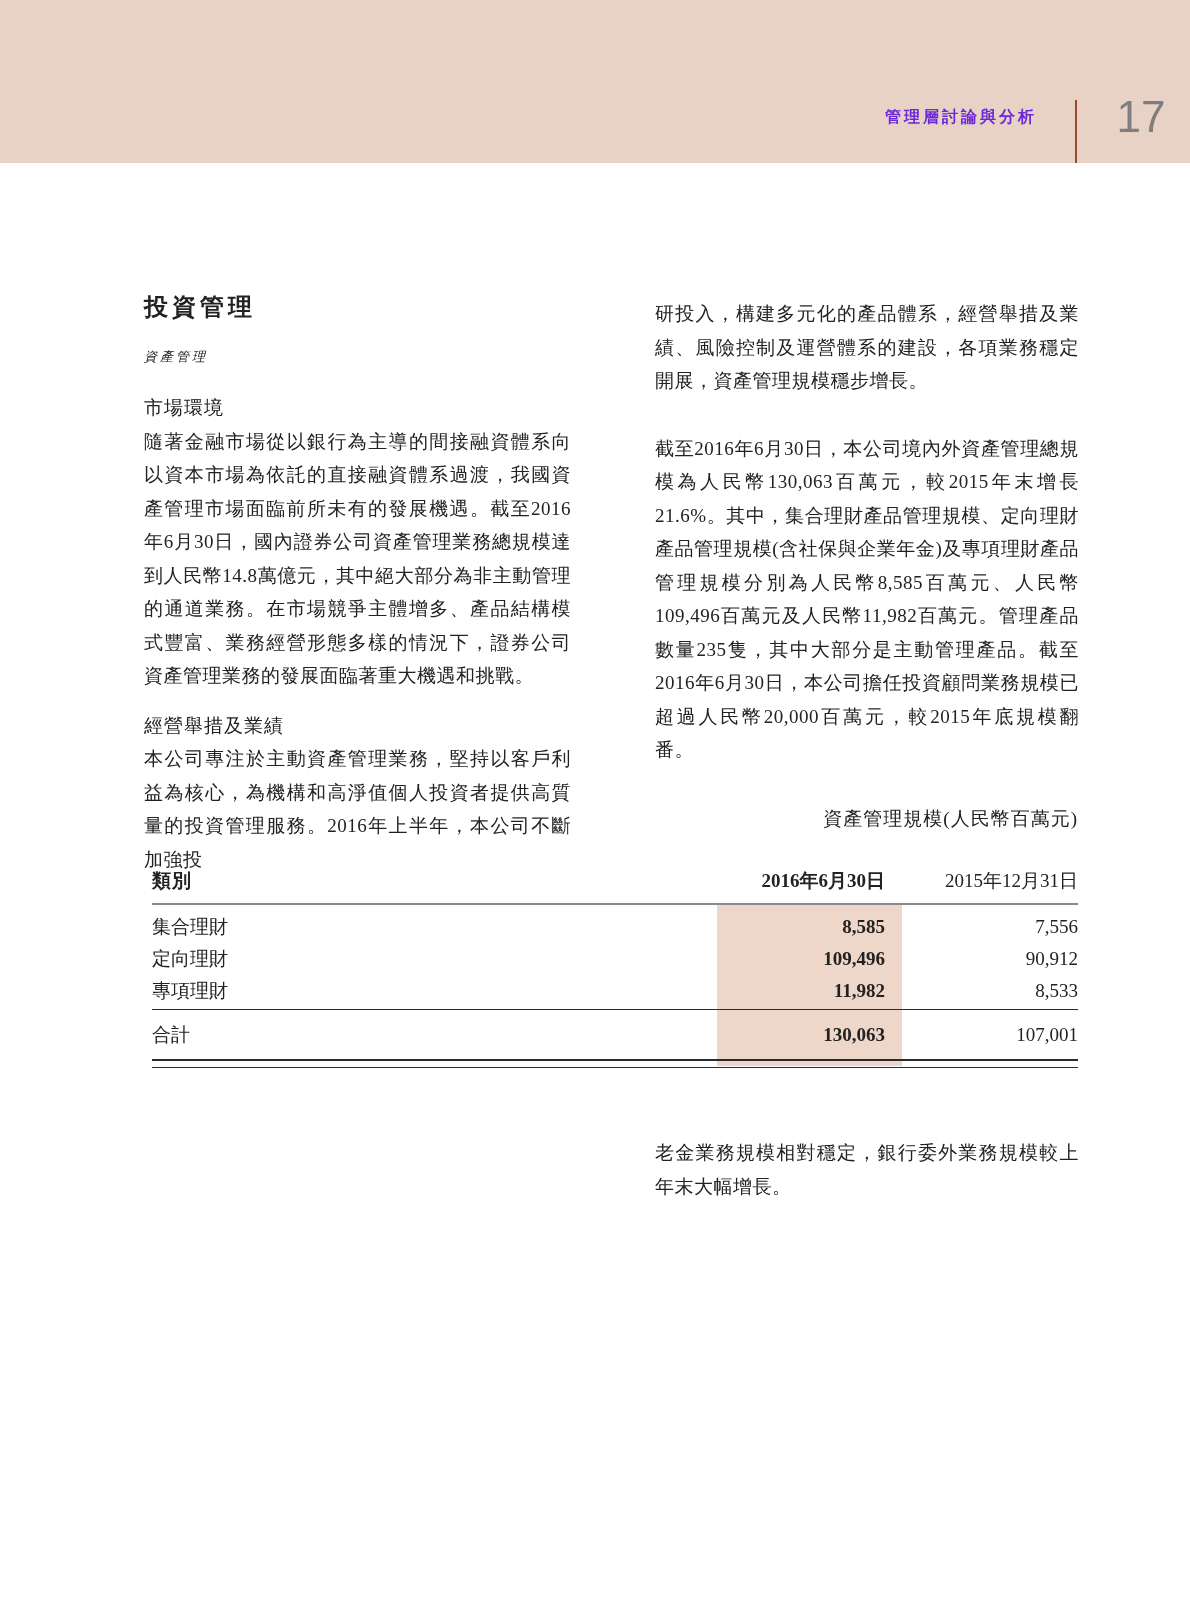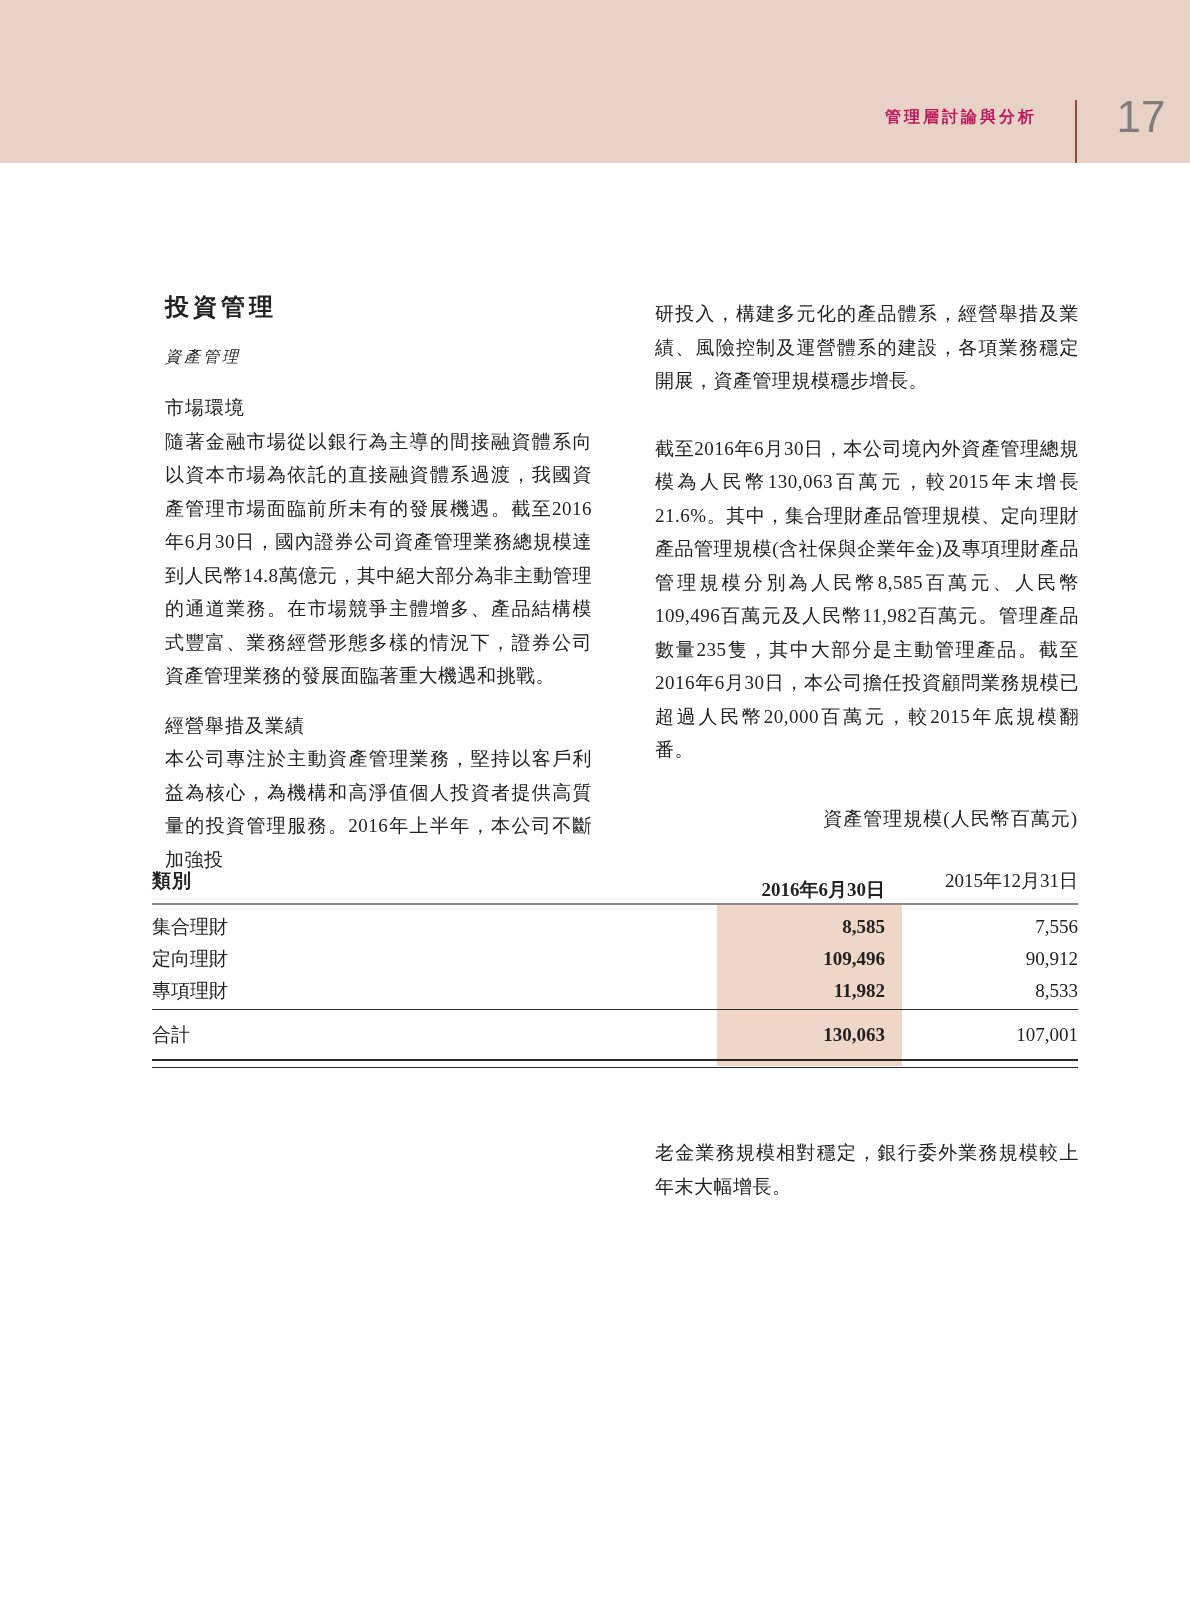--- a/index.html
+++ b/index.html
@@ -13,42 +13,42 @@
   }
   
   .band{
     position:absolute;left:0;top:0;width:1190px;height:163px;
     background:#e8d1c5;
   }
   .band-title{
     position:absolute;top:107px;right:153px;
     font-family:"Liberation Sans","DejaVu Sans",sans-serif;
     font-size:16px;font-weight:bold;letter-spacing:3px;
-    color:#be185d;
+    color:#6d28d9;
   }
   .band-divider{
     position:absolute;top:100px;left:1075px;width:2px;height:63px;
     background:#9b4a31;
   }
   .band-page{
     position:absolute;top:92px;left:1110px;width:62px;
     font-family:"Liberation Sans","DejaVu Sans",sans-serif;
     font-size:44px;font-weight:400;color:#7e7e7e;text-align:center;
   }
   
   .col{position:absolute;font-size:19px;line-height:33.5px;}
   .col p{margin:0;text-align:justify;text-justify:inter-character;letter-spacing:0.5px;}
-  .left-col{left:165px;top:292px;width:427px;}
+  .left-col{left:144px;top:292px;width:427px;}
   .right-col{left:655px;top:297px;width:424px;}
   .doc-title{
     font-size:24px;font-weight:bold;letter-spacing:4px;
     margin:0 0 23px 0;line-height:30px;
   }
   .doc-subtitle{
-    font-size:16px;font-style:italic;letter-spacing:3px;
+    font-size:13px;font-style:italic;letter-spacing:3px;
     margin:4px 0 22px 0;line-height:24px;
   }
   .sec-heading{margin:0;letter-spacing:1px;line-height:33.5px;}
   .sec2{margin-top:16px;}
   .rc-p2{margin-top:34px !important;}
   
   .table-caption{
     position:absolute;left:152px;top:806px;width:926px;
     font-size:19px;letter-spacing:1px;text-align:right;
   }
@@ -66,21 +66,21 @@
   }
   .t-row .c1{text-align:left;}
   .t-row .c2{text-align:right;font-weight:bold;}
   .t-row .c3{text-align:right;}
   .t-head{
     height:49px;padding-top:2px;
     border-bottom:2px solid #8a8a8a;
     align-items:end;
   }
   .t-head .c1{font-weight:bold;letter-spacing:1px;padding-bottom:9px;}
-  .t-head .c2{font-weight:bold;}
+  .t-head .c2{font-weight:bold;padding-bottom:9px;}
   .t-head .c3{font-weight:normal;padding-bottom:9px;}
   .t-body{position:relative;z-index:1;padding:6px 0 2px 0;}
   .t-body .t-row{line-height:32px;}
   .t-total{
     position:relative;z-index:1;
     border-top:1.5px solid #2b2b2b;
     padding:10px 0 9px 0;line-height:30px;
   }
   .t-bottomrule{
     position:relative;z-index:1;height:6px;

